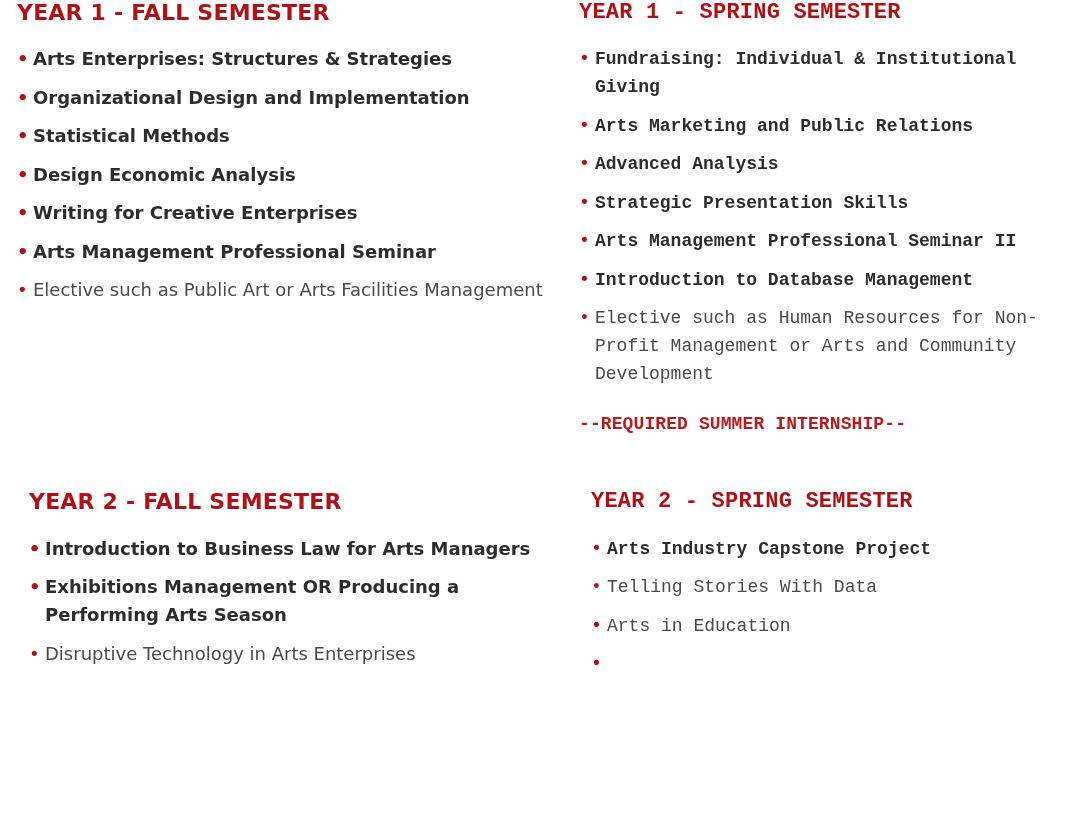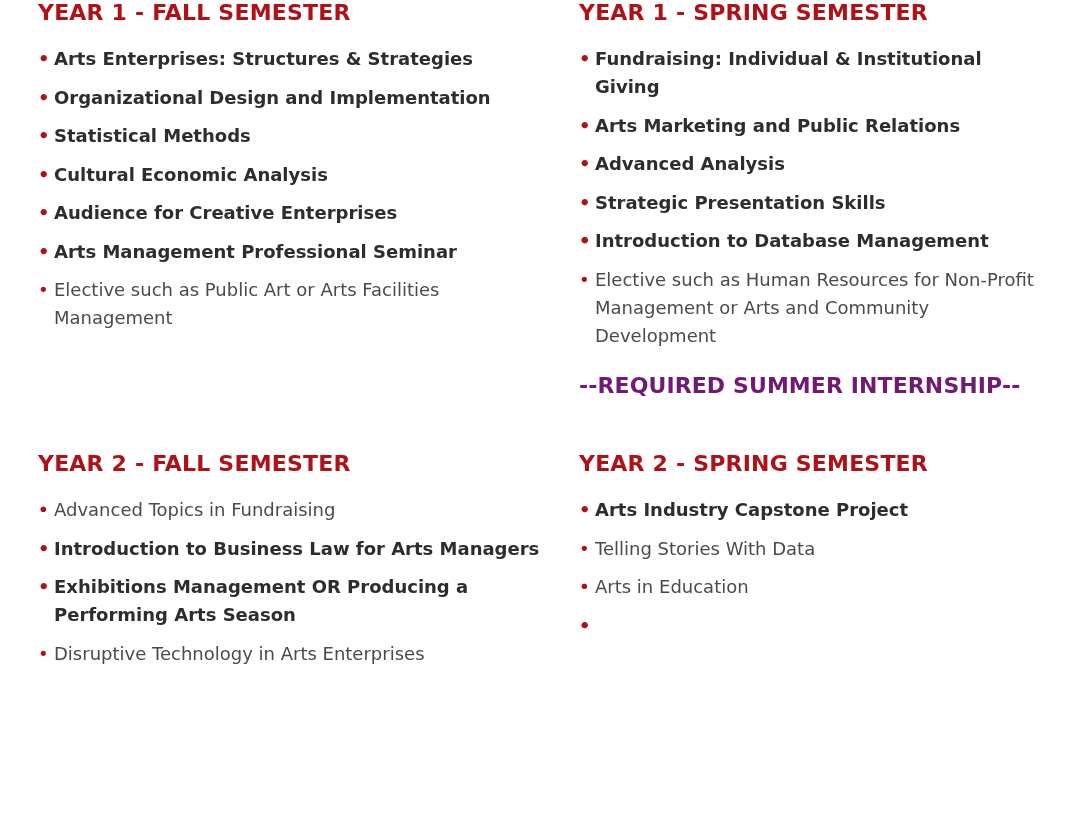--- a/index.html
+++ b/index.html
@@ -21,28 +21,29 @@
     box-sizing: border-box;
     padding: 0;
   }
   .grid {
     display: grid;
     grid-template-columns: 550px 500px;
     grid-template-rows: auto auto;
     column-gap: 0px;
     row-gap: 0px;
   }
-  .col-left { padding-left: 38px; }
-  .col-right { padding-left: 29px; }
+  .col-left { padding-left: 17px; }
+  .col-right { padding-left: 29px; font-family: Liberation Mono, monospace; }
 
   .semester-block {
     box-sizing: border-box;
   }
   .semester-block.row2 {
     padding-top: 51px;
+    margin-left: 12px;
   }
 
   .sem-title {
     color: #b01116;
     font-size: 22px;
     font-weight: bold;
     letter-spacing: 0.2px;
     margin: 0 0 19px 0;
     line-height: 1.2;
   }
@@ -67,66 +68,66 @@
     color: #b01116;
     font-size: 18px;
     line-height: 28px;
   }
   ul.course-list li.bold {
     font-weight: bold;
     color: #2d2d2d;
   }
   .internship-note {
     margin-top: 22px;
-    font-size: 22px;
+    font-size: 18px;
     line-height: 28px;
     font-weight: bold;
-    color: #701a75;
+    color: #b91c1c;
     letter-spacing: 0.1px;
   }
 </style>
 </head>
 <body>
 
 <div class="page">
   <div class="grid">
 
     <div class="semester-block col-left row1">
       <h2 class="sem-title">YEAR 1 - FALL SEMESTER</h2>
       <ul class="course-list">
         <li class="bold"><span class="bullet">•</span><span>Arts Enterprises: Structures &amp; Strategies</span></li>
         <li class="bold"><span class="bullet">•</span><span>Organizational Design and Implementation</span></li>
         <li class="bold"><span class="bullet">•</span><span>Statistical Methods</span></li>
-        <li class="bold"><span class="bullet">•</span><span>Cultural Economic Analysis</span></li>
-        <li class="bold"><span class="bullet">•</span><span>Audience for Creative Enterprises</span></li>
+        <li class="bold"><span class="bullet">•</span><span>Design Economic Analysis</span></li>
+        <li class="bold"><span class="bullet">•</span><span>Writing for Creative Enterprises</span></li>
         <li class="bold"><span class="bullet">•</span><span>Arts Management Professional Seminar</span></li>
         <li><span class="bullet">•</span><span>Elective such as Public Art or Arts Facilities Management</span></li>
       </ul>
     </div>
 
     <div class="semester-block col-right row1">
       <h2 class="sem-title">YEAR 1 - SPRING SEMESTER</h2>
       <ul class="course-list">
         <li class="bold"><span class="bullet">•</span><span>Fundraising: Individual &amp; Institutional Giving</span></li>
         <li class="bold"><span class="bullet">•</span><span>Arts Marketing and Public Relations</span></li>
         <li class="bold"><span class="bullet">•</span><span>Advanced Analysis</span></li>
         <li class="bold"><span class="bullet">•</span><span>Strategic Presentation Skills</span></li>
-        <li class="bold"><span class="bullet">•</span></li>
+        <li class="bold"><span class="bullet">•</span><span>Arts Management Professional Seminar II</span></li>
         <li class="bold"><span class="bullet">•</span><span>Introduction to Database Management</span></li>
         <li><span class="bullet">•</span><span>Elective such as Human Resources for Non-Profit Management or Arts and Community Development</span></li>
       </ul>
       <div class="internship-note">--REQUIRED SUMMER INTERNSHIP--</div>
     </div>
 
     <div class="semester-block col-left row2">
       <h2 class="sem-title">YEAR 2 - FALL SEMESTER</h2>
       <ul class="course-list">
         <li><span class="bullet">•</span></li>
         <li><span class="bullet">•</span></li>
-        <li><span class="bullet">•</span><span>Advanced Topics in Fundraising</span></li>
+        <li><span class="bullet">•</span></li>
         <li class="bold"><span class="bullet">•</span><span>Introduction to Business Law for Arts Managers</span></li>
         <li class="bold"><span class="bullet">•</span><span>Exhibitions Management OR Producing a Performing Arts Season</span></li>
         <li><span class="bullet">•</span><span>Disruptive Technology in Arts Enterprises</span></li>
       </ul>
     </div>
 
     <div class="semester-block col-right row2">
       <h2 class="sem-title">YEAR 2 - SPRING SEMESTER</h2>
       <ul class="course-list">
         <li class="bold"><span class="bullet">•</span><span>Arts Industry Capstone Project</span></li>

